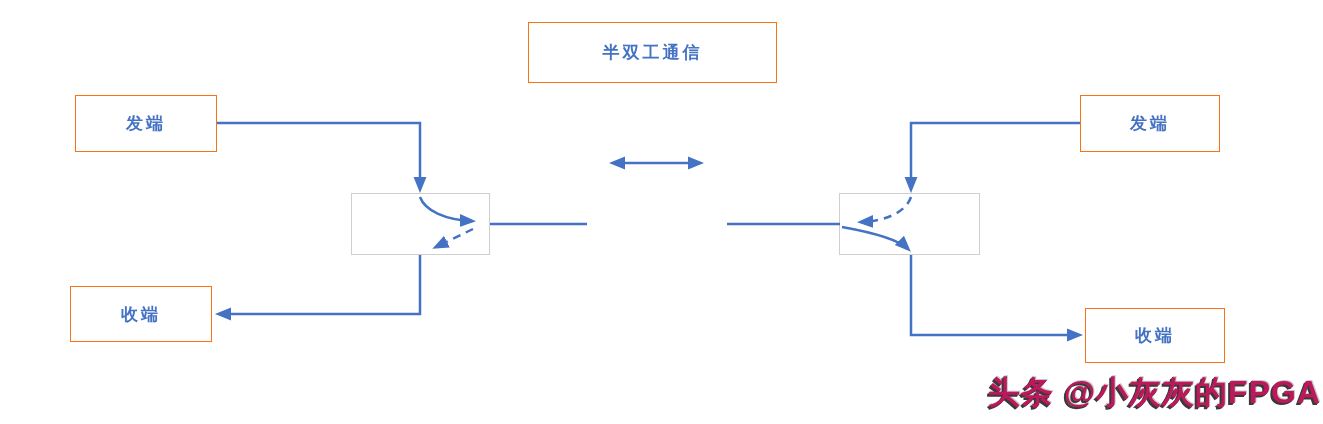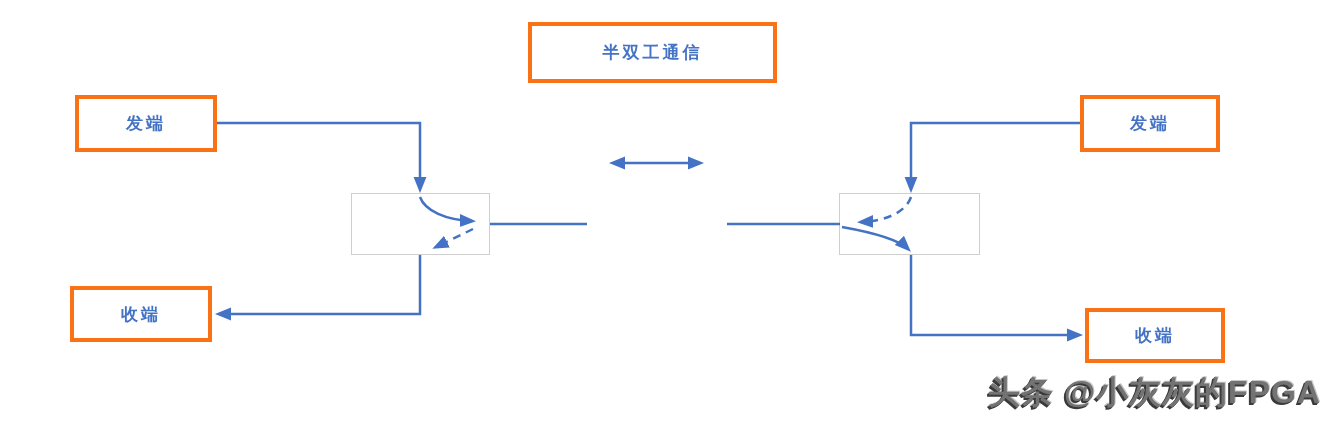--- a/index.html
+++ b/index.html
@@ -7,21 +7,21 @@
     position: relative;
     width: 1323px;
     height: 424px;
     background: #ffffff;
     overflow: hidden;
     font-family: "Liberation Sans", sans-serif;
   }
   .node {
     position: absolute;
     box-sizing: border-box;
-    border: 4px solid #f97316;
+    border: 1px solid #f97316;
     background: #ffffff;
     display: flex;
     align-items: center;
     justify-content: center;
     color: #4472C4;
     font-size: 17px;
     font-weight: 600;
     letter-spacing: 3px;
     z-index: 1;
   }
@@ -40,21 +40,21 @@
   }
   .watermark {
     position: absolute;
     z-index: 3;
     right: 2px;
     top: 371px;
     font-size: 32px;
     font-weight: 700;
     letter-spacing: 1px;
     white-space: nowrap;
-    color: #737373;
+    color: #be185d;
     text-shadow: -2px 2px 0 #3a3a3a, -1px 1px 0 #6d6d6d, 1px -1px 0 #c8c8c8;
   }
 </style>
 </head>
 <body>
 
 <div class="canvas">
 
   <div class="node" style="left:528px; top:22px; width:249px; height:61px;">
     <span>半双工通信</span>

